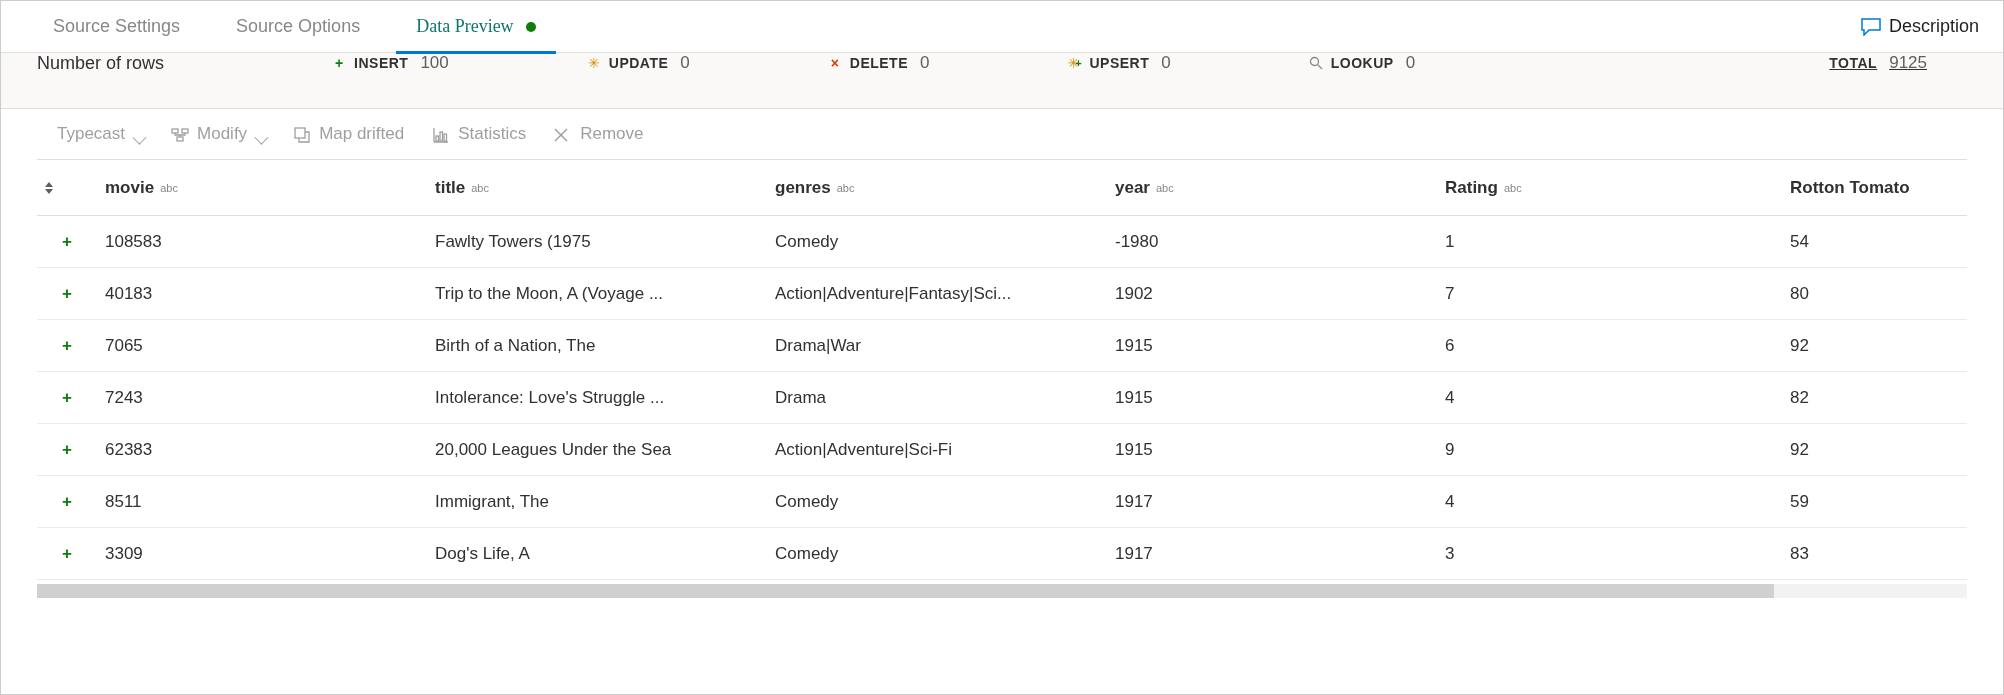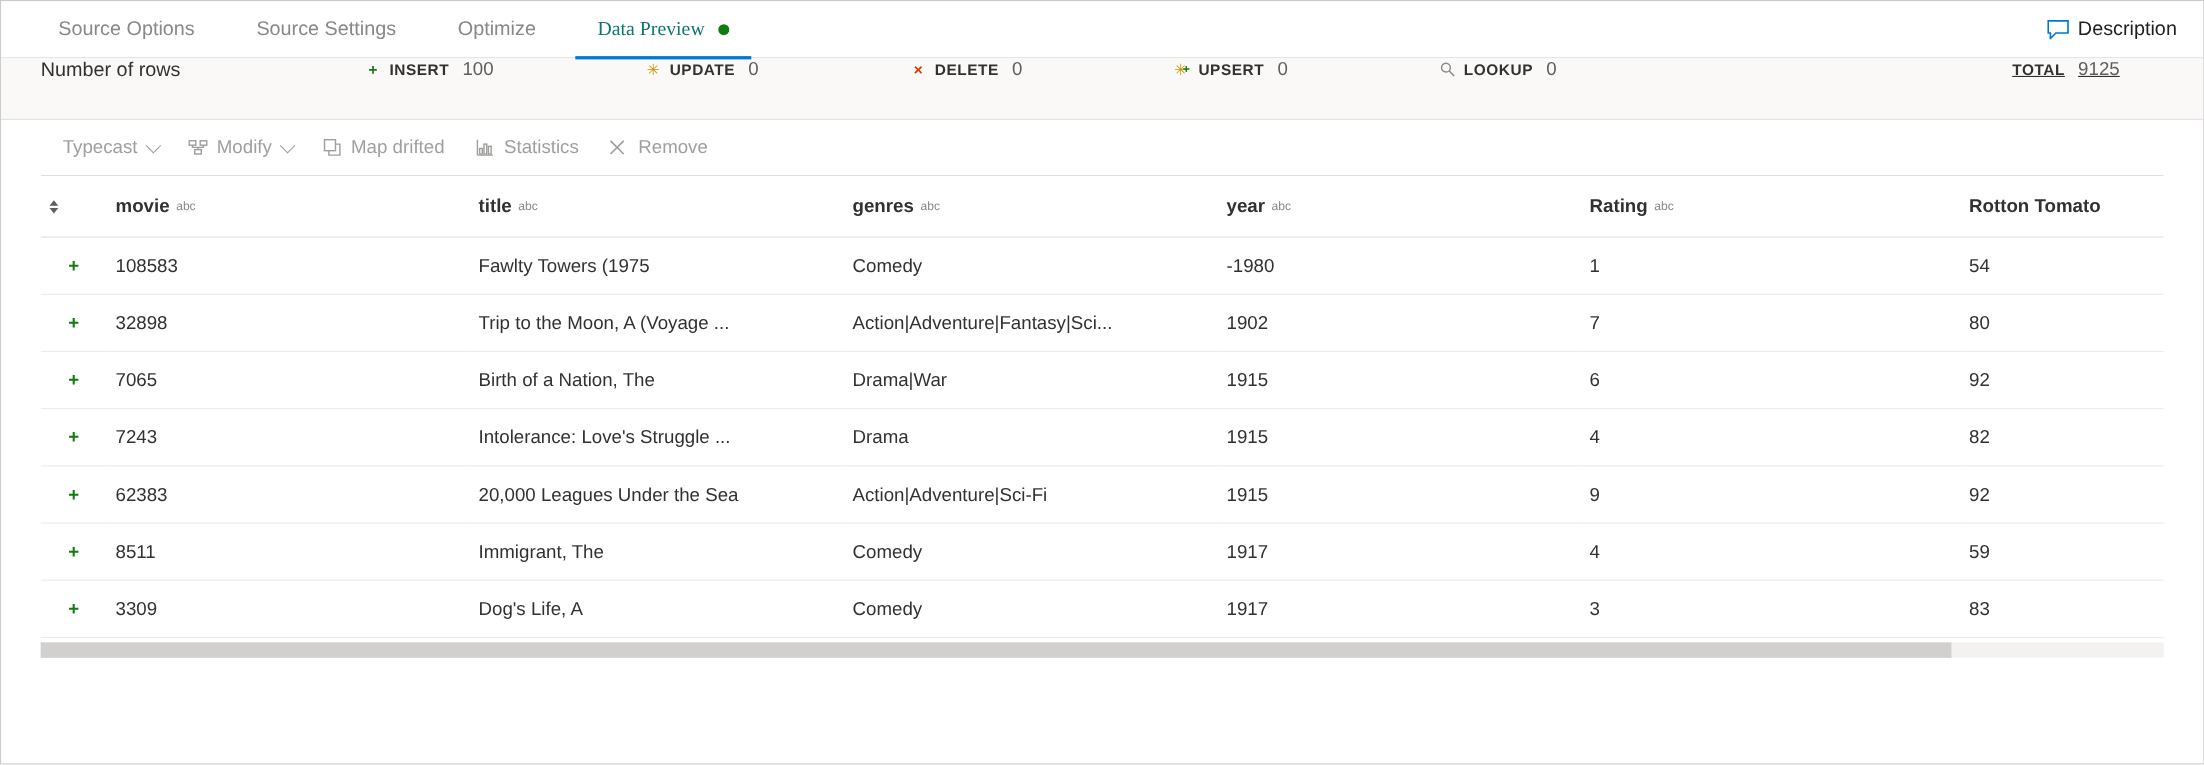--- a/index.html
+++ b/index.html
@@ -109,21 +109,21 @@
       display: flex;
       align-items: center;
       height: 50px;
       padding: 0 56px;
       gap: 28px;
       color: #a19f9d;
       font-size: 17px;
     }
     .tool-btn {
       display: flex;
-      align-items: center;
+      align-items: flex-end;
       gap: 8px;
       cursor: pointer;
     }
     .chevron-down {
       width: 10px; height: 10px;
       border-right: 1.5px solid currentColor;
       border-bottom: 1.5px solid currentColor;
       transform: rotate(45deg) translateY(-2px);
     }
     .tool-icon { width:18px; height:18px; display:flex; align-items:center; }
@@ -202,27 +202,24 @@
       left:0; top:0; bottom:0;
       width: 90%;
       background: #d2d0ce;
     }
   </style>
 </head>
 <body>
 
 <div class="tabs">
   <div class="tab">
-      <span>Source Options</span>
-    </div>
-  <div class="tab">
       <span>Source Settings</span>
     </div>
   <div class="tab">
-      <span>Optimize</span>
+      <span>Source Options</span>
     </div>
   <div class="tab active">
     <span>Data Preview</span>
     <span class="status-dot"></span>
   </div>
   <div class="tabs-spacer"></div>
   <div class="description-btn">
     <svg class="comment-icon" viewBox="0 0 20 18">
         <path d="M1 1h18v11H8l-5 5v-5H1z" stroke-width="1.5"></path>
       </svg>
@@ -338,21 +335,21 @@
           <td class="row-plus">+</td>
           <td>108583</td>
           <td>Fawlty Towers (1975</td>
           <td>Comedy</td>
           <td>-1980</td>
           <td>1</td>
           <td>54</td>
         </tr>
         <tr>
           <td class="row-plus">+</td>
-          <td>32898</td>
+          <td>40183</td>
           <td>Trip to the Moon, A (Voyage ...</td>
           <td>Action|Adventure|Fantasy|Sci...</td>
           <td>1902</td>
           <td>7</td>
           <td>80</td>
         </tr>
         <tr>
           <td class="row-plus">+</td>
           <td>7065</td>
           <td>Birth of a Nation, The</td>

